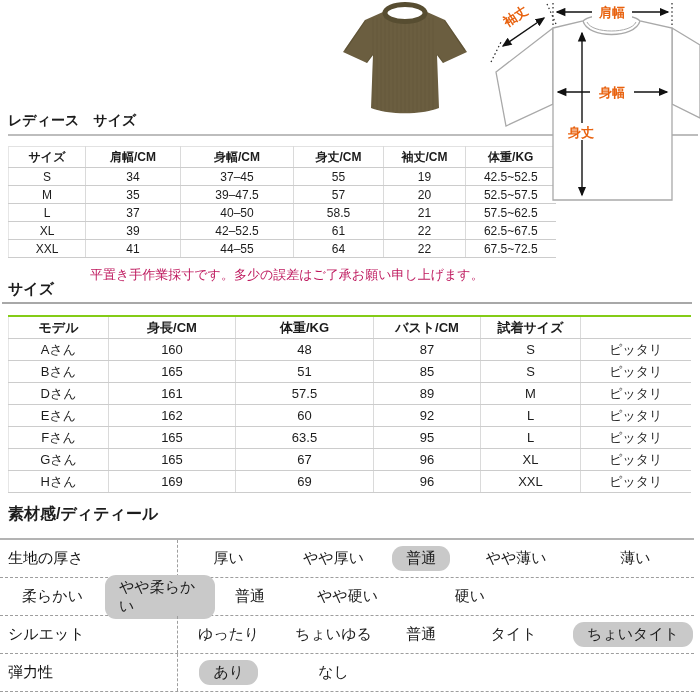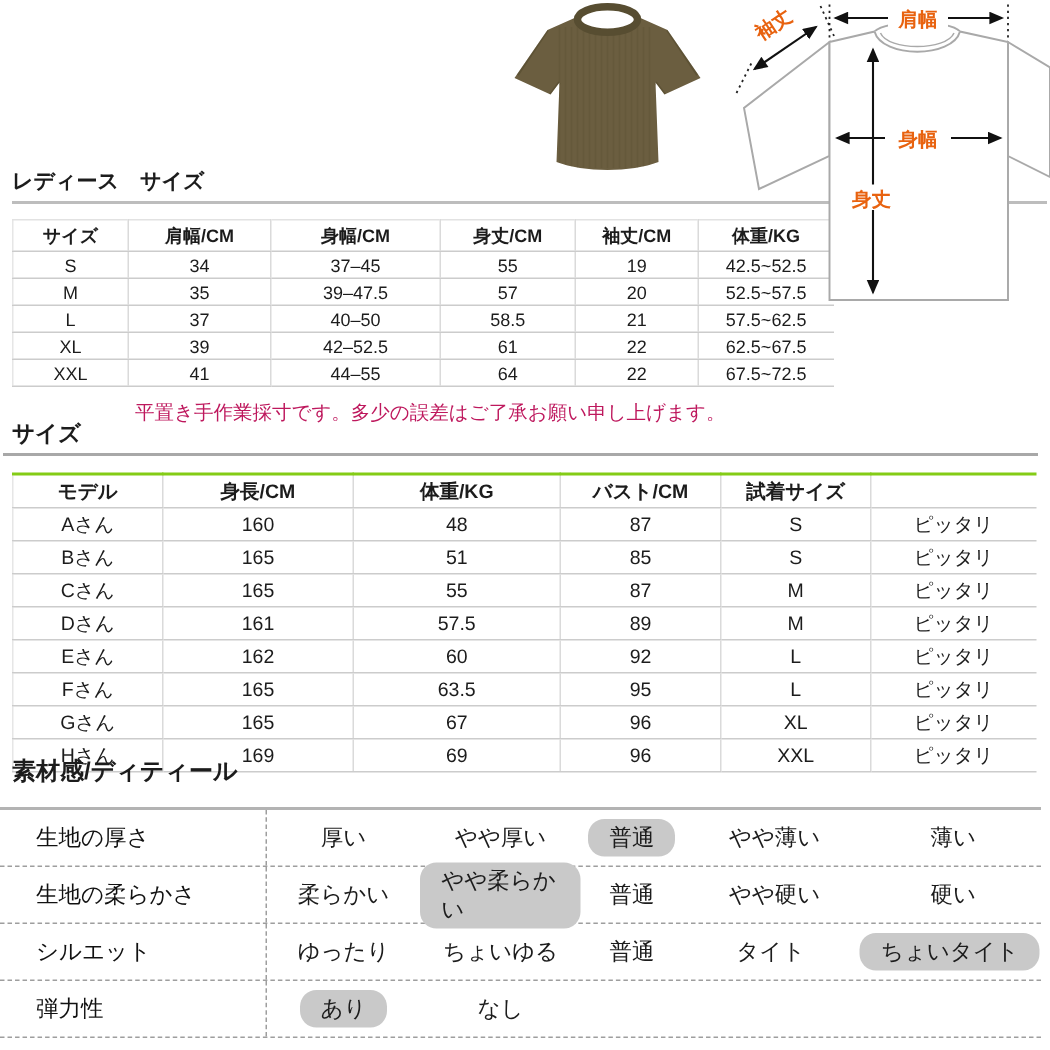--- a/index.html
+++ b/index.html
@@ -36,21 +36,21 @@
   .t1 th+th,.t1 td+td{border-left:1px solid var(--grid-v);}
 
   .t2{position:absolute;left:8px;top:315px;width:682px;font-size:13px;
       border-top:2px solid #84cc16;border-left:1px solid #e6e6e6;}
   .t2 th,.t2 td{border-bottom:1px solid var(--grid);height:21px;}
   .t2 th{font-weight:600;}
   .t2 th+th,.t2 td+td{border-left:1px solid var(--grid-v);}
 
   .fabric{position:absolute;left:0;top:538px;width:694px;border-top:2px solid var(--rule);font-size:15px;}
   .fab-row{display:flex;align-items:stretch;height:37px;border-bottom:1px dashed var(--dash);}
-  .fab-label{width:182px;box-sizing:border-box;padding-left:24px;border-right:1px dashed var(--dash);
+  .fab-label{width:182px;box-sizing:border-box;padding-left:8px;border-right:1px dashed var(--dash);
              display:flex;align-items:center;color:#111;}
   .fab-cell{display:flex;justify-content:center;align-items:center;}
   .c0{width:105px;} .c1{width:110px;} .c2{width:70px;} .c3{width:125px;align-items:center;} .c4{width:120px;}
   .pill{background:var(--pill);border-radius:11px;padding:3px 14px;}
 
   .dlabel{fill:var(--accent);font-weight:bold;font-size:13px;
           font-family:"Liberation Sans","DejaVu Sans",sans-serif;text-anchor:middle;}
   .dline{stroke:#111;stroke-width:1.4;fill:none;}
   .ddot{stroke:#222;stroke-width:1.2;fill:none;stroke-dasharray:1.5 2.6;}
   .shirt{stroke:#a9a9a9;stroke-width:1.3;fill:#ffffff;}
@@ -232,28 +232,20 @@
         </tr>
         <tr>
           <td>Bさん</td>
           <td>165</td>
           <td>51</td>
           <td>85</td>
           <td>S</td>
           <td>ピッタリ</td>
         </tr>
         <tr>
-          <td>Cさん</td>
-          <td>165</td>
-          <td>55</td>
-          <td>87</td>
-          <td>M</td>
-          <td>ピッタリ</td>
-        </tr>
-        <tr>
           <td>Dさん</td>
           <td>161</td>
           <td>57.5</td>
           <td>89</td>
           <td>M</td>
           <td>ピッタリ</td>
         </tr>
         <tr>
           <td>Eさん</td>
           <td>162</td>
@@ -303,21 +295,20 @@
           <span class="pill">普通</span>
         </div>
         <div class="fab-cell c3">
           <span>やや薄い</span>
         </div>
         <div class="fab-cell c4">
           <span>薄い</span>
         </div>
       </div>
       <div class="fab-row">
-        <div class="fab-label">生地の柔らかさ</div>
         <div class="fab-cell c0">
           <span>柔らかい</span>
         </div>
         <div class="fab-cell c1">
           <span class="pill">やや柔らかい</span>
         </div>
         <div class="fab-cell c2">
           <span>普通</span>
         </div>
         <div class="fab-cell c3">

